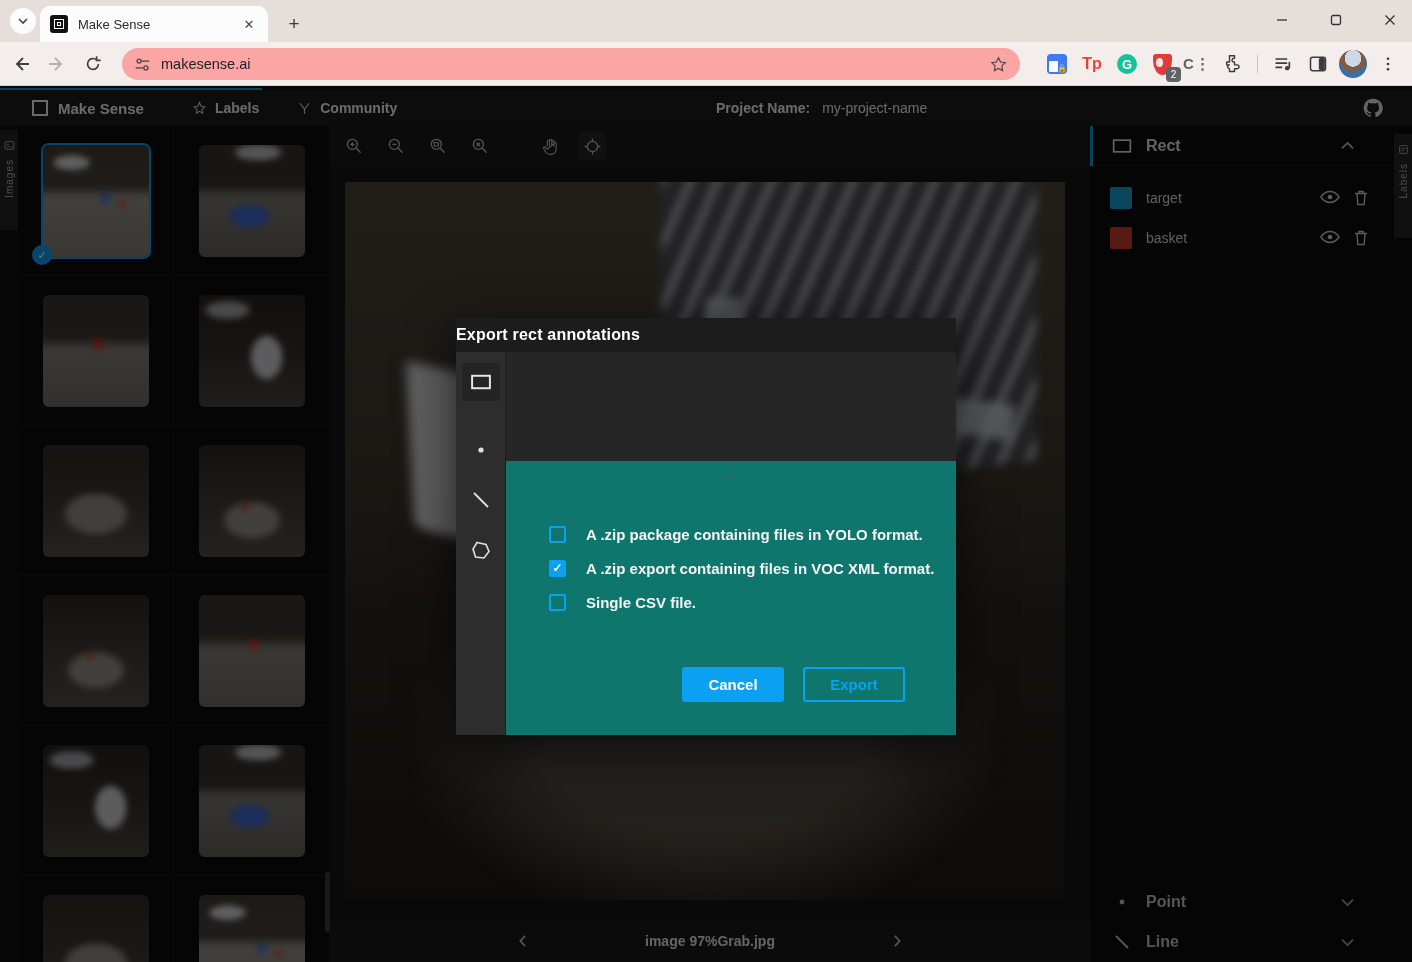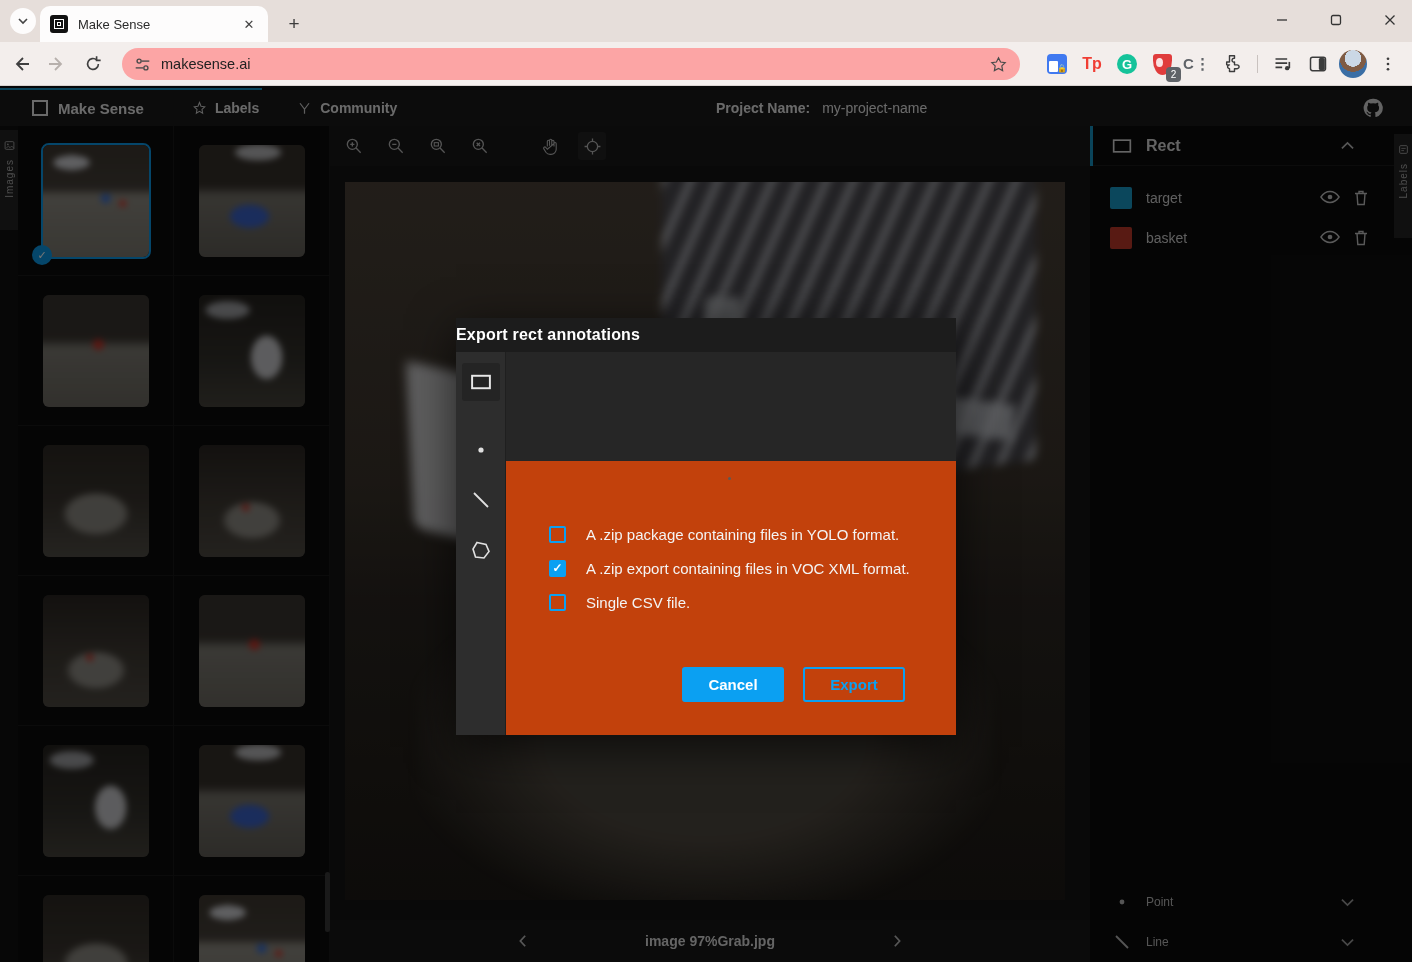--- a/index.html
+++ b/index.html
@@ -128,39 +128,39 @@
   .rp-accent { position:absolute; left:0; top:0; width:3px; height:40px; background:#1794c4; }
   .rp-header { position:absolute; top:0; left:3px; right:18px; height:40px; display:flex; align-items:center;
     color:#d9d9d9; border-bottom:1px solid #1c1c1c; }
   .rp-header .lbl { margin-left:14px; font-size:16px; font-weight:bold; }
   .rp-row { position:absolute; left:3px; right:18px; height:36px; display:flex; align-items:center; color:#d0d0d0; }
   .swatch { width:22px; height:22px; margin-left:17px; border-radius:2px; }
   .rp-name { margin-left:14px; font-size:14px; flex:1; }
   .rp-icons { display:flex; gap:14px; margin-right:26px; color:#c4c4c4; }
   .rp-collapsed { position:absolute; left:3px; right:18px; height:32px; display:flex; align-items:center; color:#b9b9b9; }
   .rp-collapsed .icon-sm { width:20px; margin-left:19px; display:flex; justify-content:center; }
-  .rp-collapsed .lbl { margin-left:14px; font-size:12px; font-weight:normal; flex:1; }
+  .rp-collapsed .lbl { margin-left:14px; font-size:16px; font-weight:bold; flex:1; }
   .rp-collapsed .dd { margin-right:40px; }
 
   
   .overlay { position:absolute; inset:0; background:rgba(0,0,0,0.54); z-index:50; }
   .modal { position:absolute; left:456px; top:232px; width:500px; height:417px; z-index:60;
     box-shadow:0 12px 44px rgba(0,0,0,.65); background:#262626; }
   .m-header { position:absolute; top:0; left:0; right:0; height:34px; background:#1c1c1c;
     display:flex; align-items:center; justify-content:flex-start; }
   .m-title { color:#fff; font-weight:bold; font-size:16px; letter-spacing:.2px; }
   .m-rail { position:absolute; top:34px; bottom:0; left:0; width:50px; background:#2d2d2d;
     border-right:1px solid #1f1f1f; }
   .rail-item { position:absolute; left:6px; width:38px; height:38px; display:flex; align-items:center;
     justify-content:center; color:#e0e0e0; }
   .rail-item.sel { background:#242424; border-radius:3px; }
   .m-top { position:absolute; top:34px; left:50px; right:0; height:107px; background:#2d2d2d;
     border-bottom:2px solid #1e1e1e; }
   .m-desc { position:absolute; left:39px; top:28px; width:380px; color:#f2f2f2; font-size:15px; line-height:24px; }
-  .m-body { position:absolute; top:143px; left:50px; right:0; bottom:0; background:#c2410c; }
+  .m-body { position:absolute; top:143px; left:50px; right:0; bottom:0; background:#0f766e;font-weight:bold; }
   .m-dot { position:absolute; left:222px; top:16px; width:3px; height:3px; background:#5a5a5a; border-radius:50%; }
   .opt-row { position:absolute; left:43px; display:flex; align-items:center; height:20px; cursor:pointer; }
   .cb { width:17px; height:17px; border:2px solid #0ba0f2; border-radius:2px; display:flex;
     align-items:center; justify-content:center; color:#fff; font-size:12px; font-weight:bold; }
   .cb.checked { background:#0ba0f2; }
   .cb.checked::after { content:"✓"; }
   .opt-label { margin-left:20px; color:#f4f4f4; font-size:15px; }
   .m-footer { position:absolute; left:40px; right:0; bottom:0; height:84px; }
   .btn { position:absolute; width:102px; height:35px; border-radius:3px; display:flex; align-items:center;
     justify-content:center; font-weight:bold; font-size:15px; cursor:pointer; }

